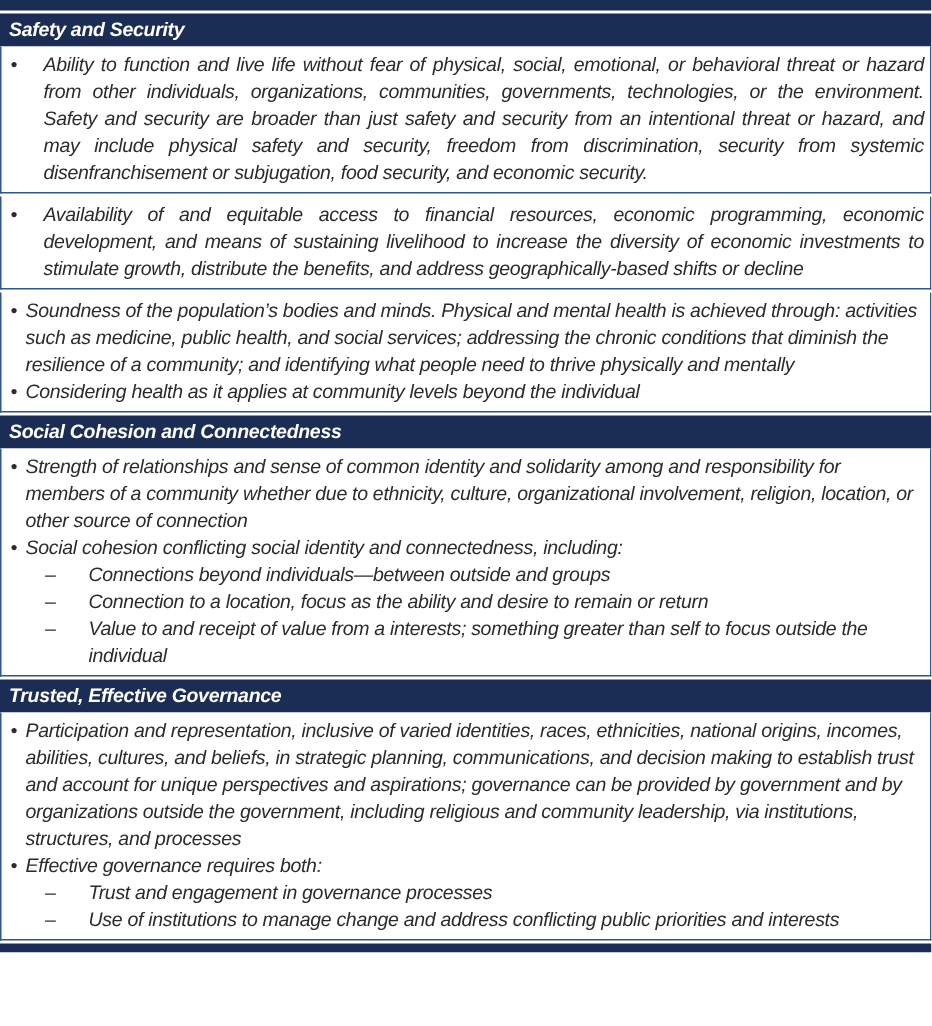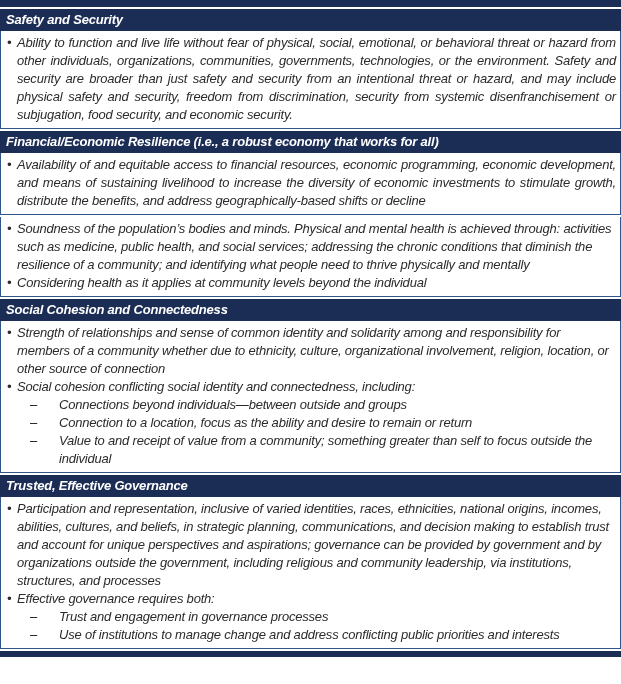--- a/index.html
+++ b/index.html
@@ -41,21 +41,21 @@
     line-height:18px;
   }
   .bullet{display:flex;}
   .bullet > .marker{
     flex:none;
     width:13px;
     padding-left:3px;
     text-align:left;
   }
   .bullet > .btext{flex:1;min-width:0;}
-  .justify .btext{text-align:justify;}
+  .justify .btext{text-align:justify;margin-left:12px;}
   .sub{display:flex;margin-left:26px;}
   .sub > .marker{
     flex:none;
     width:29px;
     padding-left:0;
   }
   .sub > .btext{flex:1;min-width:0;}
 </style>
 </head>
 <body>
@@ -70,23 +70,20 @@
     </div>
     <div class="sec-body justify">
       <div class="bullet">
         <span class="marker">•</span>
         <span class="btext">Ability to function and live life without fear of physical, social, emotional, or behavioral threat or hazard from other individuals, organizations, communities, governments, technologies, or the environment. Safety and security are broader than just safety and security from an intentional threat or hazard, and may include physical safety and security, freedom from discrimination, security from systemic disenfranchisement or subjugation, food security, and economic security.</span>
       </div>
     </div>
   </div>
 
   <div class="sec">
-    <div class="sec-header">
-      <span>Financial/Economic Resilience (i.e., a robust economy that works for all)</span>
-    </div>
     <div class="sec-body justify">
       <div class="bullet">
         <span class="marker">•</span>
         <span class="btext">Availability of and equitable access to financial resources, economic programming, economic development, and means of sustaining livelihood to increase the diversity of economic investments to stimulate growth, distribute the benefits, and address geographically-based shifts or decline</span>
       </div>
     </div>
   </div>
 
   <div class="sec">
     <div class="sec-body">
@@ -117,21 +114,21 @@
       <div class="sub">
         <span class="marker">–</span>
         <span class="btext">Connections beyond individuals—between outside and groups</span>
       </div>
       <div class="sub">
         <span class="marker">–</span>
         <span class="btext">Connection to a location, focus as the ability and desire to remain or return</span>
       </div>
       <div class="sub">
         <span class="marker">–</span>
-        <span class="btext">Value to and receipt of value from a community; something greater than self to focus outside the individual</span>
+        <span class="btext">Value to and receipt of value from a interests; something greater than self to focus outside the individual</span>
       </div>
     </div>
   </div>
 
   <div class="sec">
     <div class="sec-header">
       <span>Trusted, Effective Governance</span>
     </div>
     <div class="sec-body">
       <div class="bullet">

